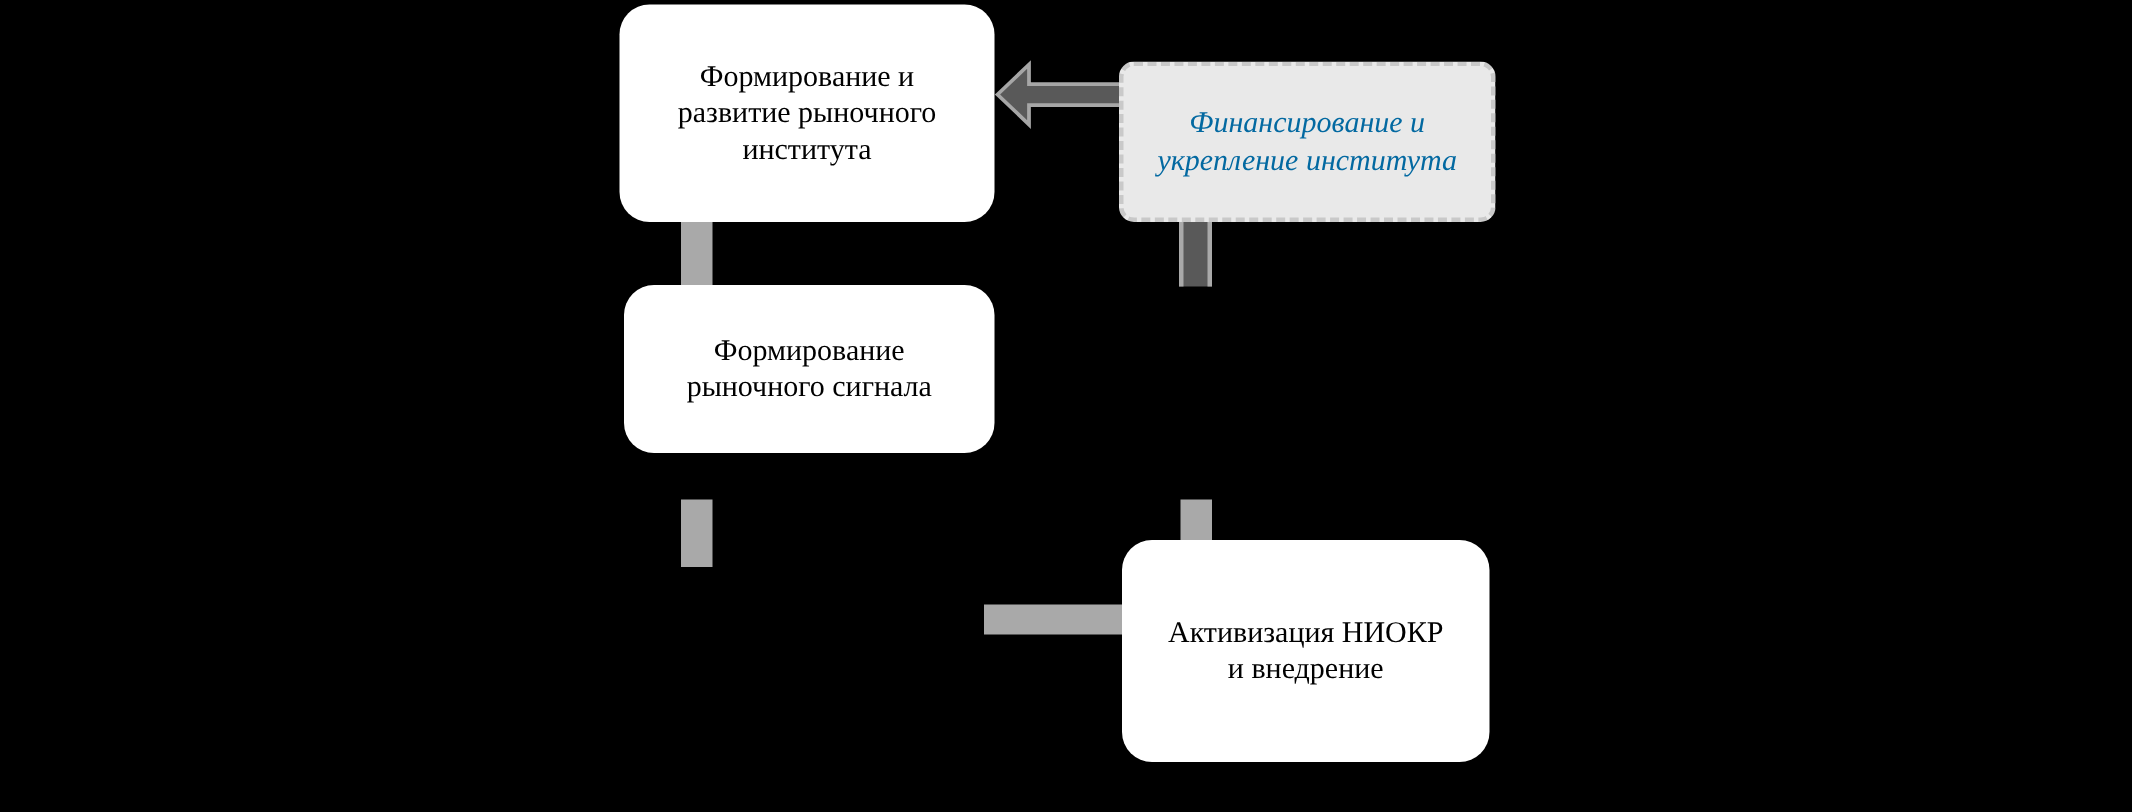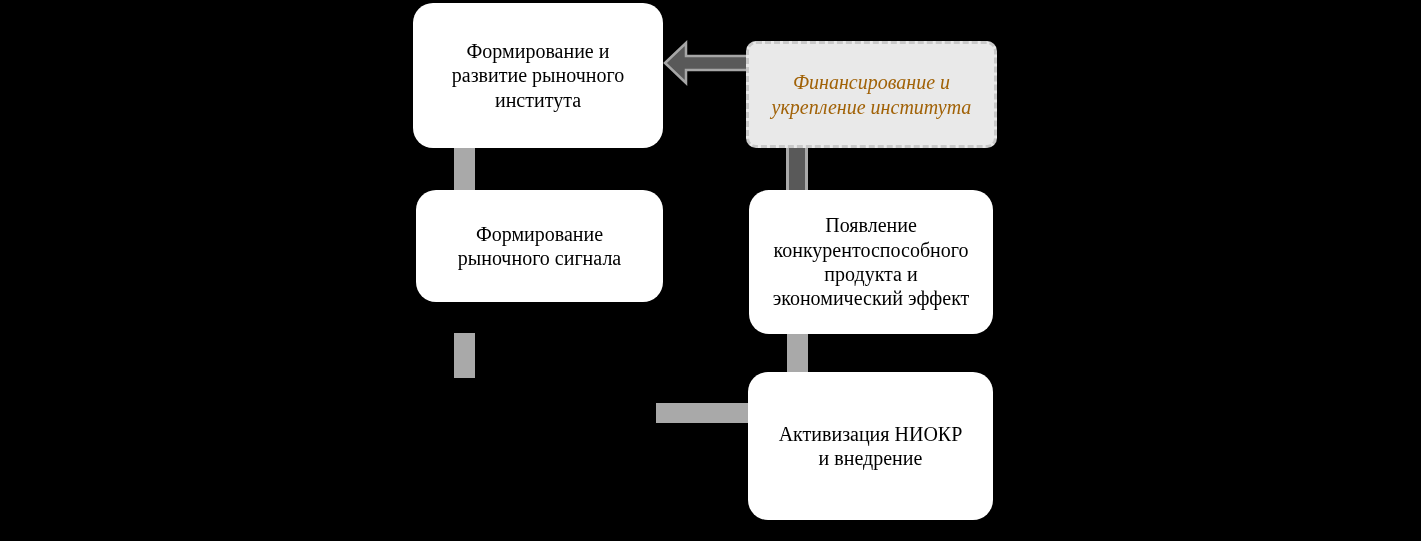--- a/index.html
+++ b/index.html
@@ -32,21 +32,21 @@
     color: #000000;
   }
   .node.dashed {
     background: #e9e9e9;
     border: 3px dashed #c9c9c9;
     border-radius: 10px;
     z-index: 3;
   }
   .node.dashed .label {
     font-style: italic;
-    color: #a16207;
+    color: #0369a1;
   }
   .connector {
     position: absolute;
     background: #a9a9a9;
     z-index: 1;
   }
   .connector.dark {
     background: #595959;
     border-left: 3px solid #a9a9a9;
     border-right: 3px solid #a9a9a9;
@@ -91,26 +91,20 @@
   <div class="node dashed" style="left:746px; top:41px; width:245px; height:101px;">
     <span class="label">Финансирование и
 укрепление института</span>
   </div>
 
   <div class="node" style="left:416px; top:190px; width:247px; height:112px;">
     <span class="label">Формирование
 рыночного сигнала</span>
   </div>
 
-  <div class="node" style="left:749px; top:190px; width:244px; height:144px;">
-    <span class="label">Появление
-конкурентоспособного
-продукта и
-экономический эффект</span>
-  </div>
 
 
-  <div class="node" style="left:748px; top:372px; width:245px; height:148px;">
+  <div class="node" style="left:748px; top:360px; width:245px; height:148px;">
     <span class="label">Активизация НИОКР
 и внедрение</span>
   </div>
 
 </div>
 
 </body></html>

